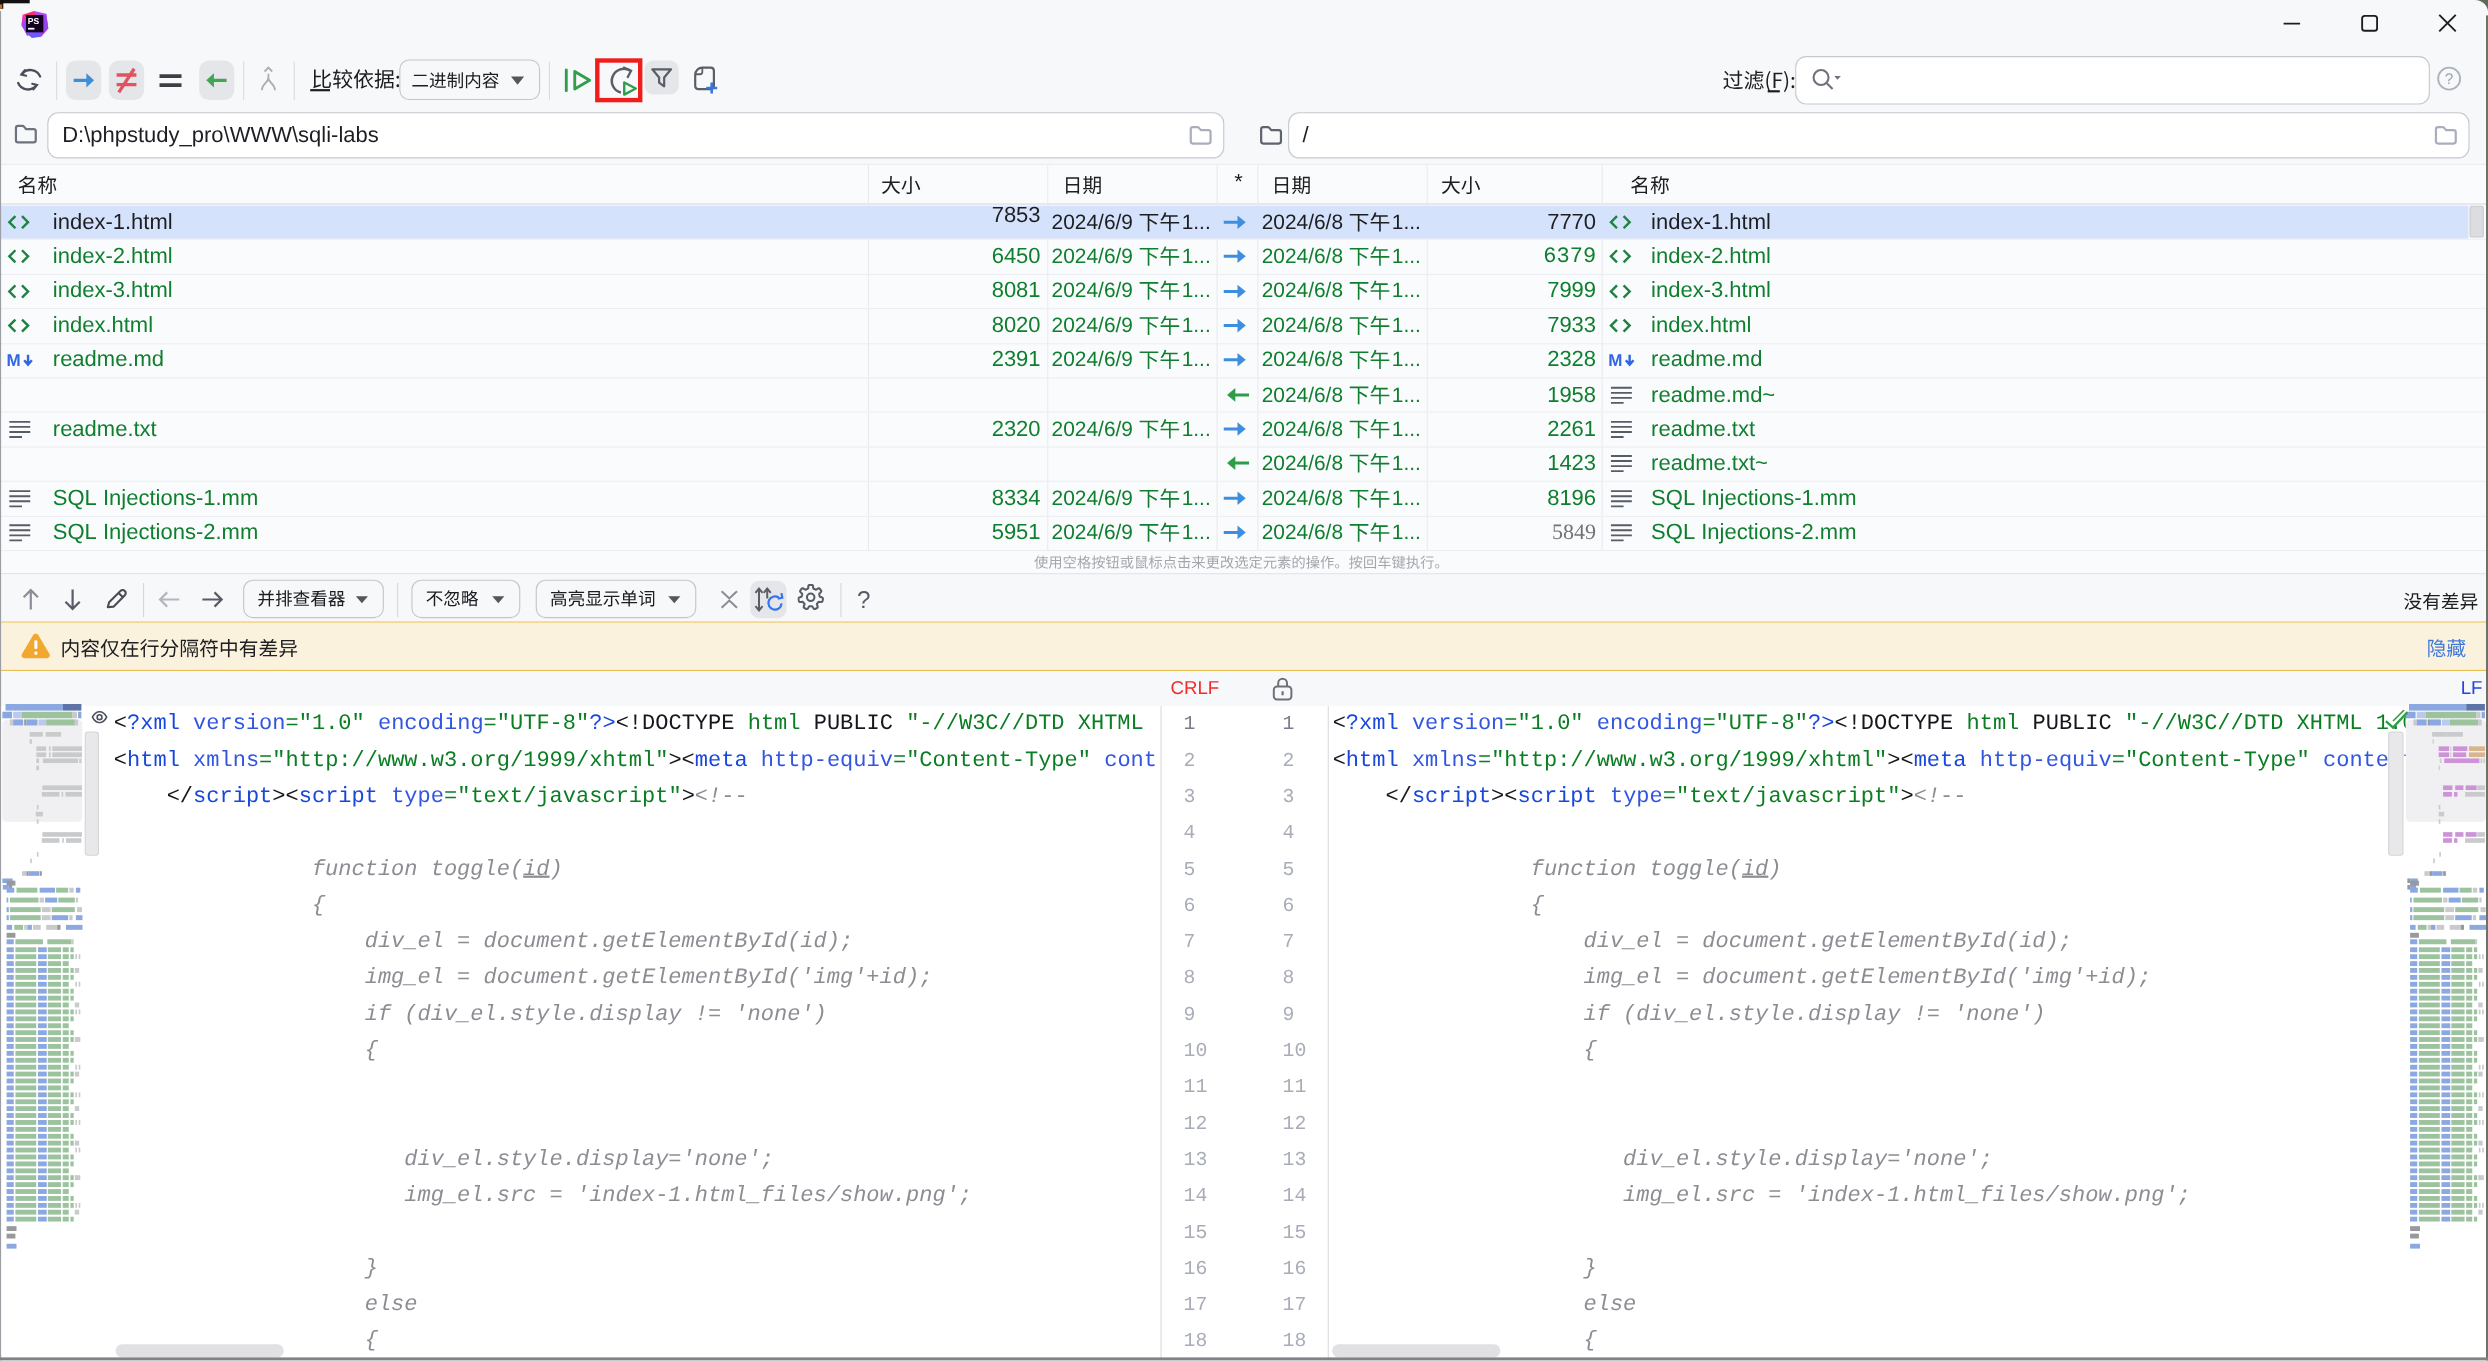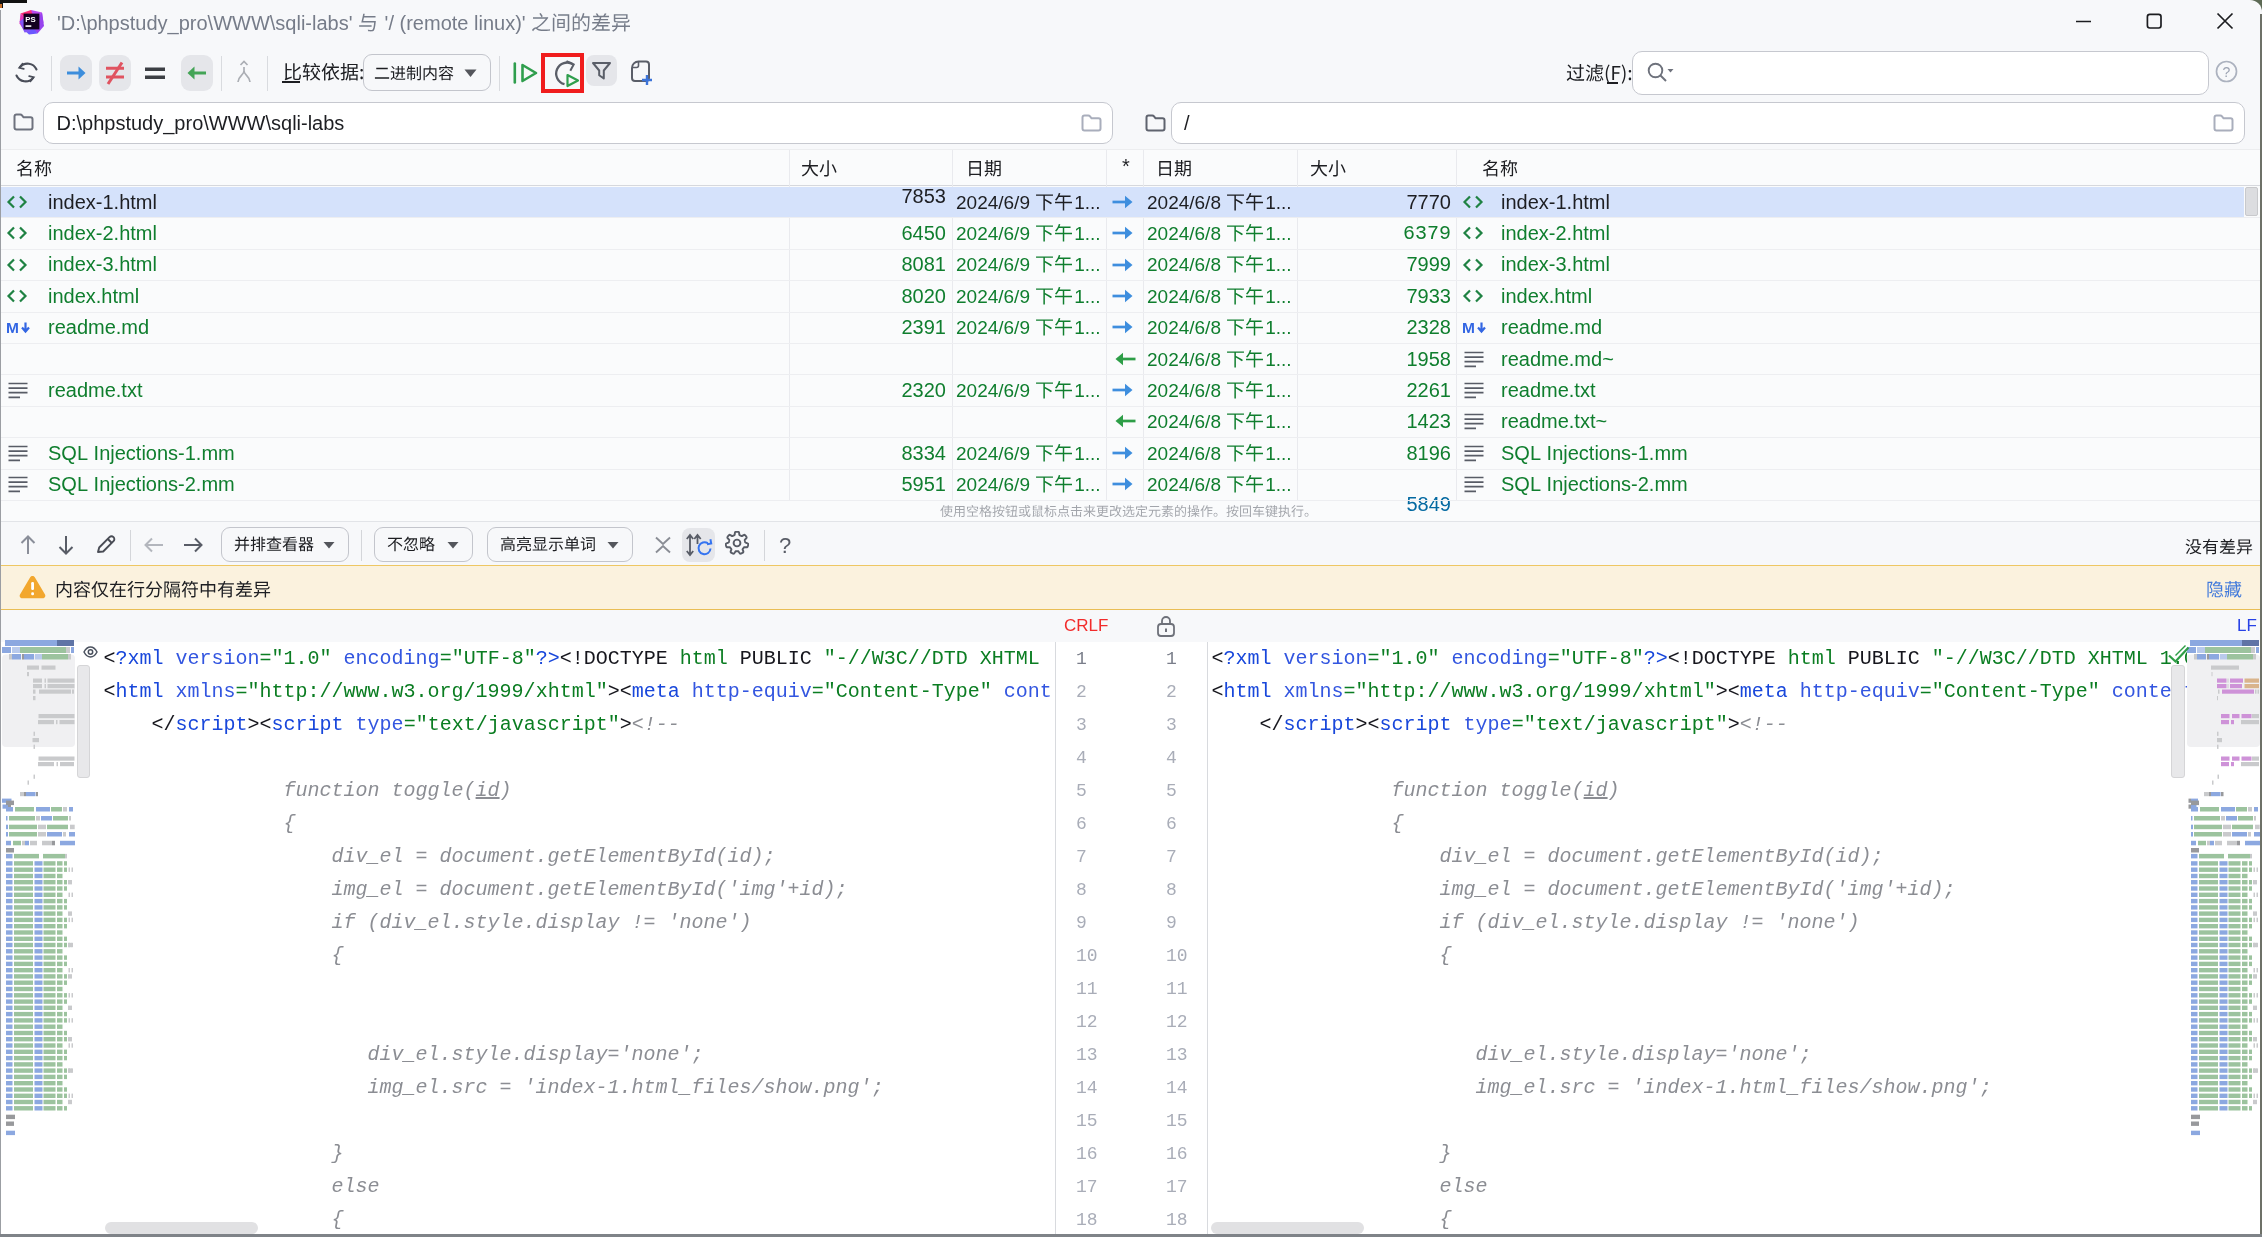--- a/index.html
+++ b/index.html
@@ -96,29 +96,20 @@
 <polygon points="2.5,5.5 13,2 19,6.5 9,12.5" fill="#FC2D78"></polygon>
 <polygon points="13,2 24,4.5 25.5,15 16,10.5" fill="#B94AF0"></polygon>
 <polygon points="24,4.5 26,18 19.5,25.5 14,19.5" fill="#9743EE"></polygon>
 <polygon points="2.5,5.5 9.5,12 5.5,21.5 1.5,15.5" fill="#E438B9"></polygon>
 <polygon points="5.5,21.5 12,14.5 19.5,25.5 11,26.5" fill="#6B57FF"></polygon>
 <polygon points="1.5,13.5 8.5,8.5 12.5,23.5 6.5,24.5" fill="#8355F7"></polygon>
 <rect x="5.6" y="5.6" width="15.8" height="15.8" fill="#120020"></rect>
 <text x="7.3" y="13.6" font-family="Liberation Sans, sans-serif" font-weight="bold" font-size="7.8" fill="#fff">PS</text>
 <rect x="7.5" y="17.3" width="5.8" height="1.6" fill="#fff"></rect>
 </svg>
-    <div style="position:absolute;left:57px;top:8px;height:30px;display:flex;align-items:center;font-family:Liberation Sans,sans-serif;font-size:20px;color:#767C89;white-space:pre;"><span>'D:\phpstudy_pro\WWW\sqli-labs'&nbsp;</span><svg width="21" height="26" viewBox="0 0 21 26" fill="#767C89" style="vertical-align:-6px;">
-        <use href="#g4e0e" transform="translate(0.0,20) scale(0.02000,-0.02000)"></use>
-      </svg><span>&nbsp;'/&nbsp;(remote&nbsp;linux)'&nbsp;</span><svg width="101" height="26" viewBox="0 0 101 26" fill="#767C89" style="vertical-align:-6px;">
-        <use href="#g4e4b" transform="translate(0.0,20) scale(0.02000,-0.02000)"></use>
-        <use href="#g95f4" transform="translate(20.0,20) scale(0.02000,-0.02000)"></use>
-        <use href="#g7684" transform="translate(40.0,20) scale(0.02000,-0.02000)"></use>
-        <use href="#g5dee" transform="translate(60.0,20) scale(0.02000,-0.02000)"></use>
-        <use href="#g5f02" transform="translate(80.0,20) scale(0.02000,-0.02000)"></use>
-      </svg></div>
     <svg style="position:absolute;left:2075px;top:13px" width="17" height="17" viewBox="0 0 17 17">
       <path d="M1 8.5 H16" stroke="#1C1D20" stroke-width="1.7"></path>
     </svg>
     <svg style="position:absolute;left:2146px;top:13px" width="17" height="17" viewBox="0 0 17 17">
       <rect x="1.4" y="1.4" width="13.6" height="13.6" rx="2.4" fill="none" stroke="#1C1D20" stroke-width="1.7"></rect>
     </svg>
     <svg style="position:absolute;left:2216px;top:12px" width="18" height="18" viewBox="0 0 18 18">
       <path d="M1.5 1.5 L16.5 16.5 M16.5 1.5 L1.5 16.5" stroke="#1C1D20" stroke-width="1.7"></path>
     </svg>
     <svg style="position:absolute;left:13px;top:60px" width="28" height="26" viewBox="0 0 28 26" fill="none" stroke="#4A4E59" stroke-width="2.1" stroke-linecap="round">
@@ -458,21 +449,21 @@
         <use href="#g5348" transform="translate(19.0,19) scale(0.01900,-0.01900)"></use>
       </svg><span>1...</span></div>
     <div style="position:absolute;left:1111px;top:475px"><svg width="26" height="18" viewBox="0 0 26 18">
         <path d="M1.5 9 H17.5" stroke="#3E8EDE" stroke-width="2.7" fill="none"></path>
         <path d="M14 2.8 L21.5 9 L14 15.2 Z" fill="#3E8EDE"></path>
       </svg></div>
     <div style="position:absolute;left:1147px;top:471px;height:27px;display:flex;align-items:center;font-family:Liberation Sans,sans-serif;font-size:19px;color:#0F7E2E;white-space:pre;"><span>2024/6/8&nbsp;</span><svg width="39" height="25" viewBox="0 0 39 25" fill="#0F7E2E" style="vertical-align:-4px;">
         <use href="#g4e0b" transform="translate(0.0,19) scale(0.01900,-0.01900)"></use>
         <use href="#g5348" transform="translate(19.0,19) scale(0.01900,-0.01900)"></use>
       </svg><span>1...</span></div>
-    <div style="position:absolute;right:811px;top:470px;height:28px;display:flex;align-items:center;font-family:Liberation Sans, sans-serif;font-size:20px;color:#0369a1;white-space:pre;margin-top:20px;">5849</div>
+    <div style="position:absolute;right:811px;top:470px;height:28px;display:flex;align-items:center;font-family:Liberation Serif, serif;font-size:20px;color:#737373;white-space:pre;">5849</div>
     <div style="position:absolute;left:1461px;top:473px"><svg width="24" height="22" viewBox="0 0 24 22" stroke="#585C66" stroke-width="1.7">
         <path d="M3.5 4.5 H22.5 M3.5 9.1 H22.5 M3.5 13.7 H22.5 M3.5 18.3 H15"></path>
       </svg></div>
     <div style="position:absolute;left:1501px;top:470px;height:28px;display:flex;align-items:center;font-family:Liberation Sans,sans-serif;font-size:20px;color:#0F7E2E;white-space:pre;">SQL&nbsp;Injections-2.mm</div>
     <div style="position:absolute;left:0px;top:500px;width:2262px;height:1px;background:#EDEEF1"></div>
     <div style="position:absolute;left:2245px;top:187px;width:13px;height:29px;background:#DCDDE0;border:1px solid #C8C9CC;box-sizing:border-box;border-radius:2px"></div>
     <div style="position:absolute;left:940px;top:503px;height:17px;display:flex;align-items:center;font-family:Liberation Sans,sans-serif;font-size:13px;color:#A2A5AB;white-space:pre;"><svg width="378" height="17" viewBox="0 0 378 17" fill="#A2A5AB" style="vertical-align:0px;">
         <use href="#g4f7f" transform="translate(0.0,13) scale(0.01300,-0.01300)"></use>
         <use href="#g7528" transform="translate(13.0,13) scale(0.01300,-0.01300)"></use>
         <use href="#g7a7a" transform="translate(26.0,13) scale(0.01300,-0.01300)"></use>

